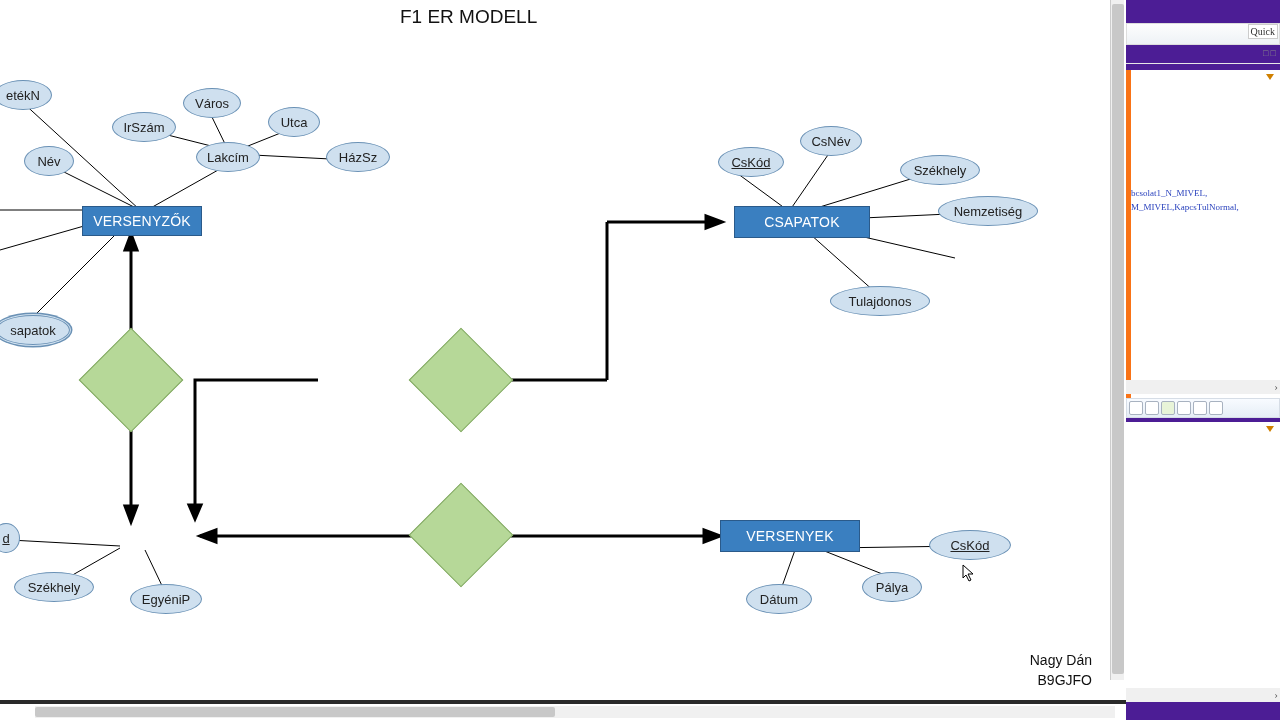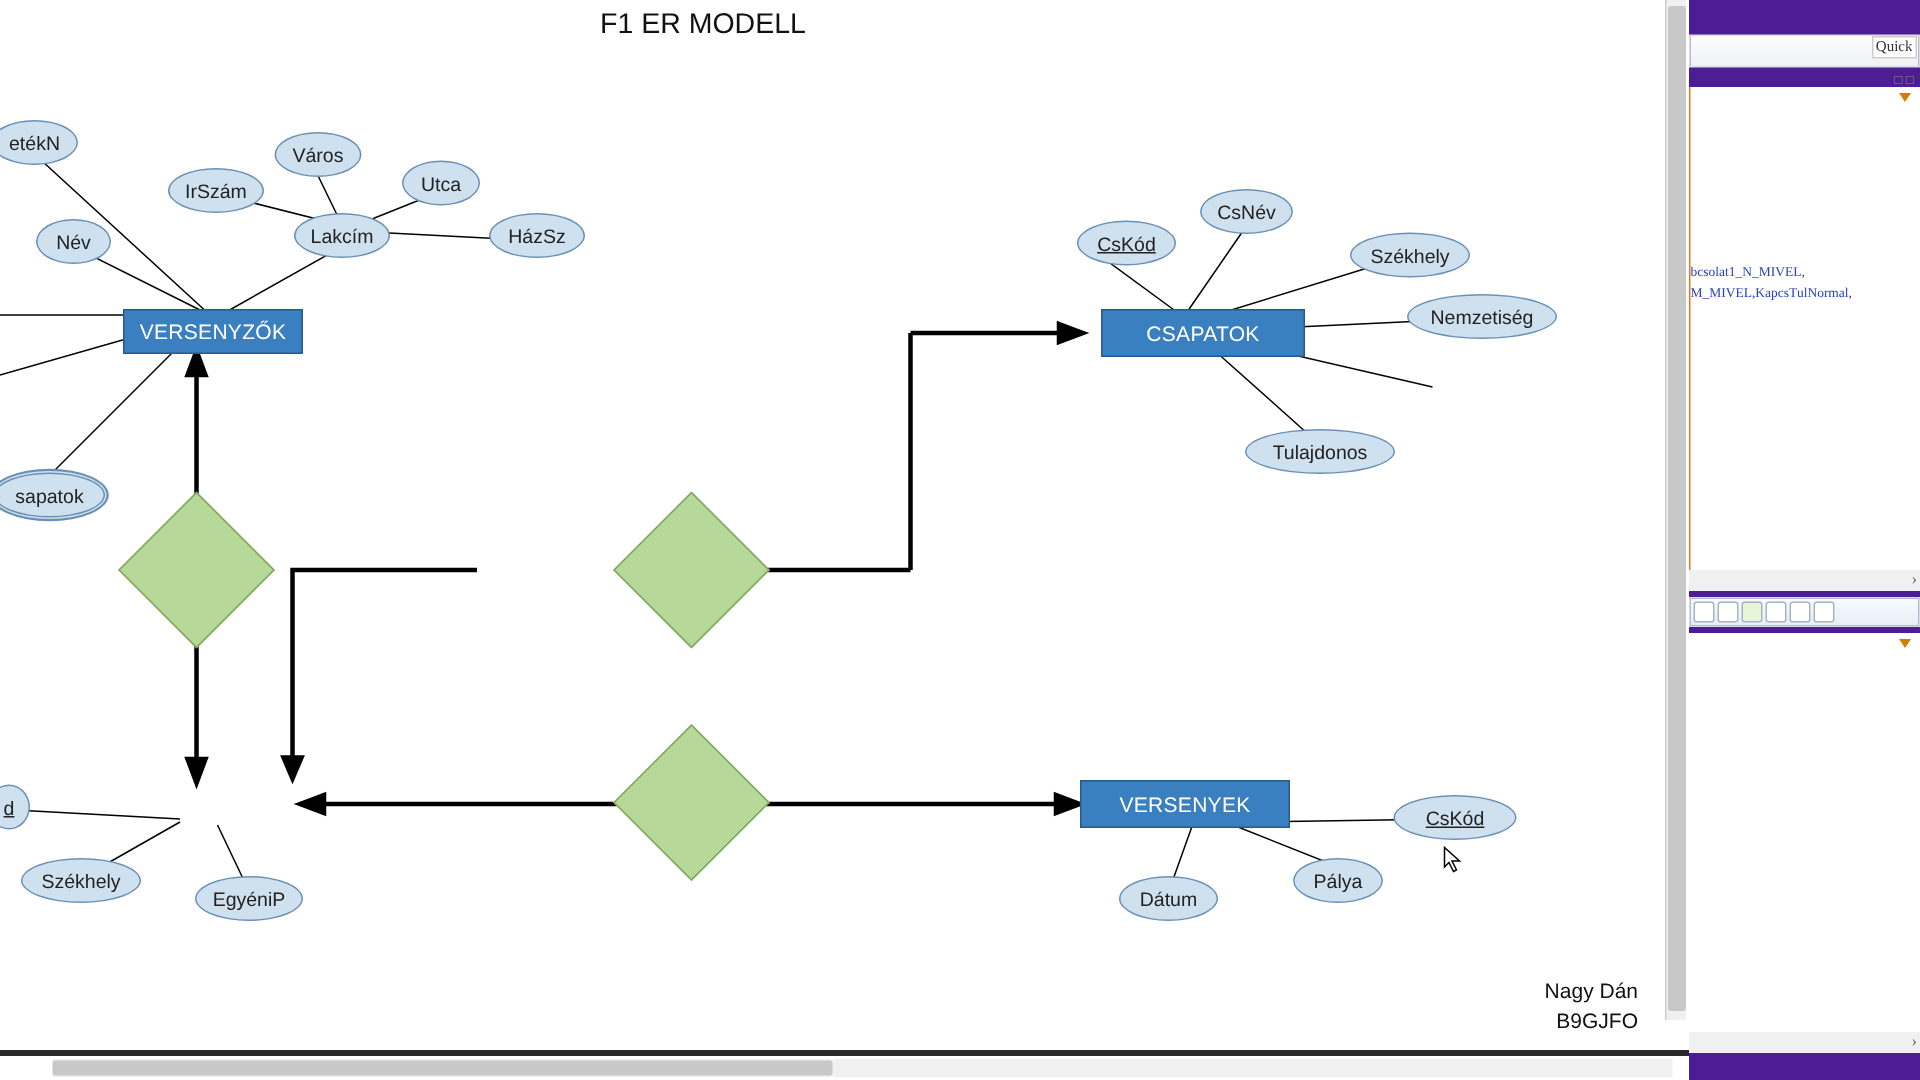--- a/index.html
+++ b/index.html
@@ -78,23 +78,23 @@
   .side-app .row2 {
     position: absolute;
     left: 0; top: 48px; width: 100%; height: 16px;
     border-bottom: 1px solid #e6e6e6;
     text-align: right;
     padding-right: 4px;
     color: #888;
   }
   .side-app .panel {
     position: absolute;
-    left: 0; top: 58px; width: 100%; height: 330px;
+    left: 0; top: 70px; width: 100%; height: 330px;
     background: #fff;
-    border-left: 1px solid #f97316;
+    border-left: 5px solid #f97316;
   }
   .side-app .panel .tri {
     position: absolute; right: 6px; top: 4px;
     width: 0; height: 0;
     border-left: 4px solid transparent;
     border-right: 4px solid transparent;
     border-top: 6px solid #d08000;
   }
   .side-app .code {
     position: absolute;

